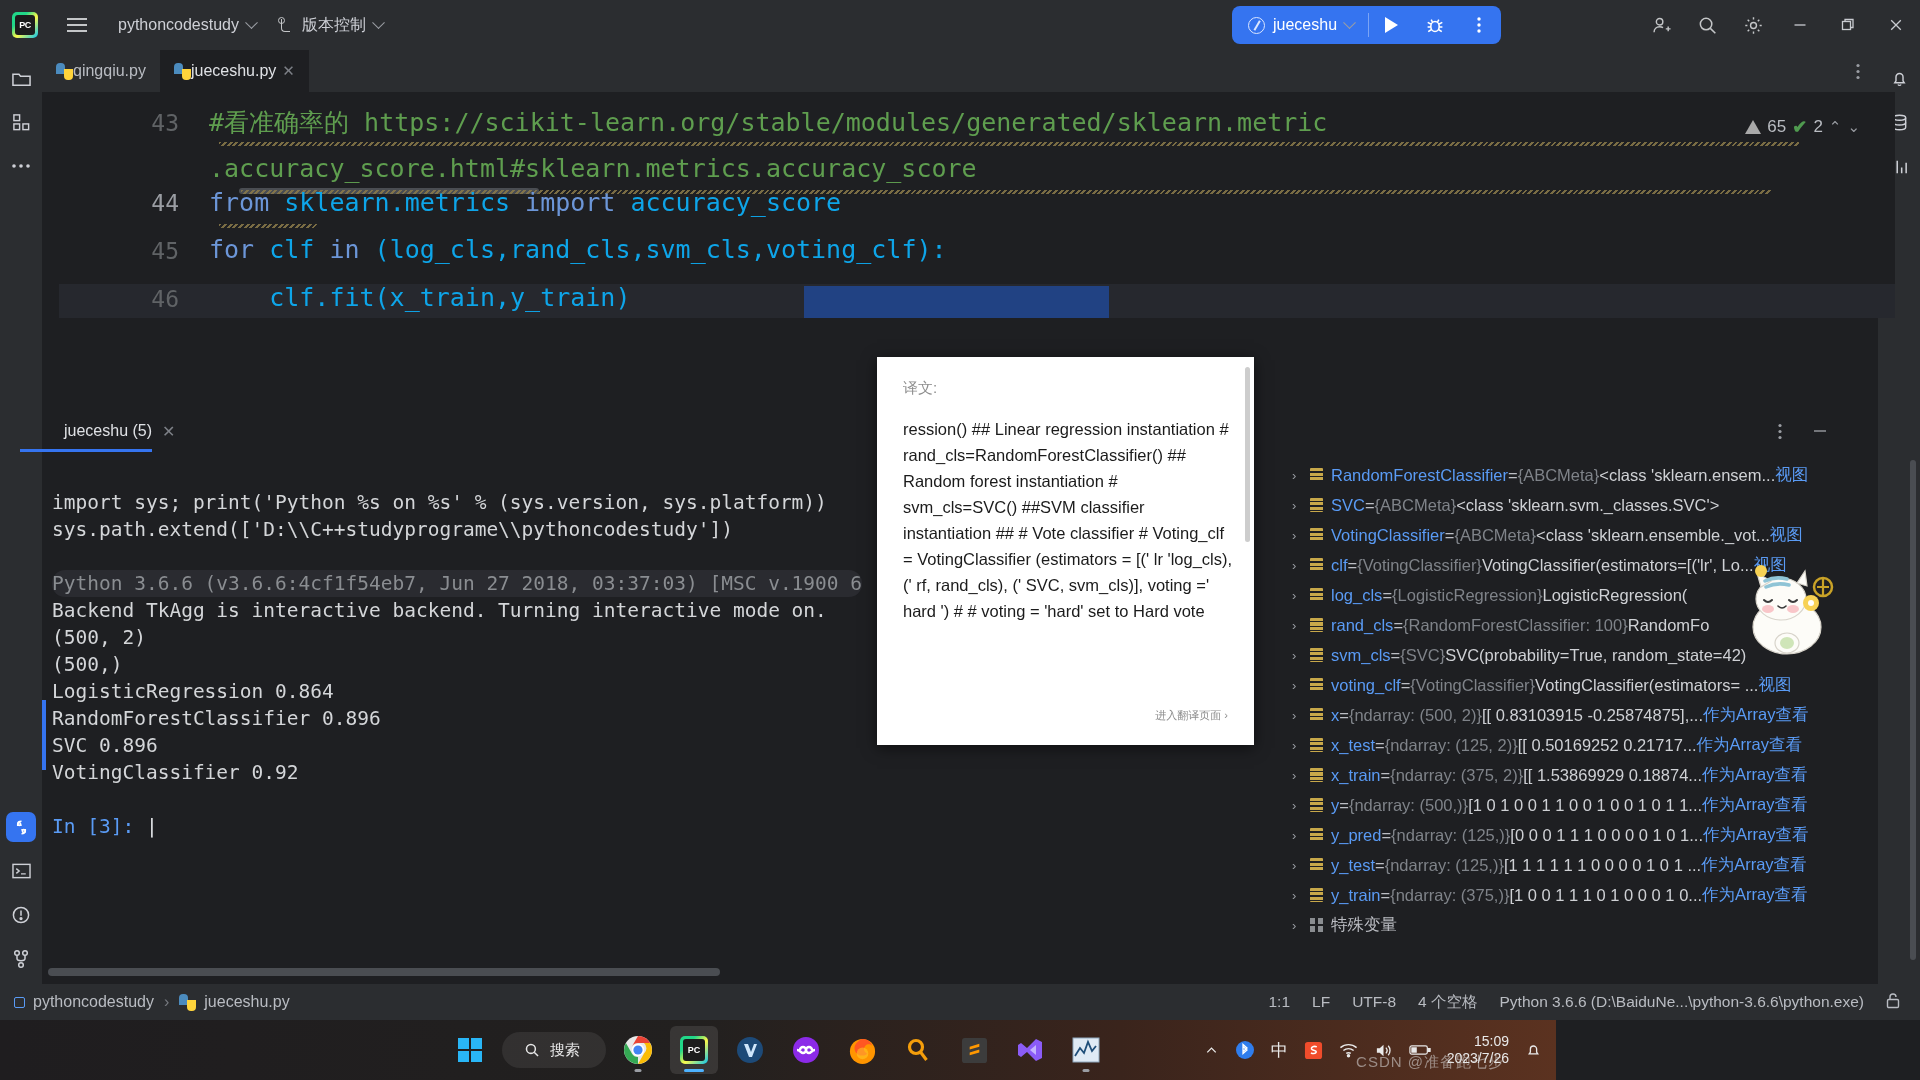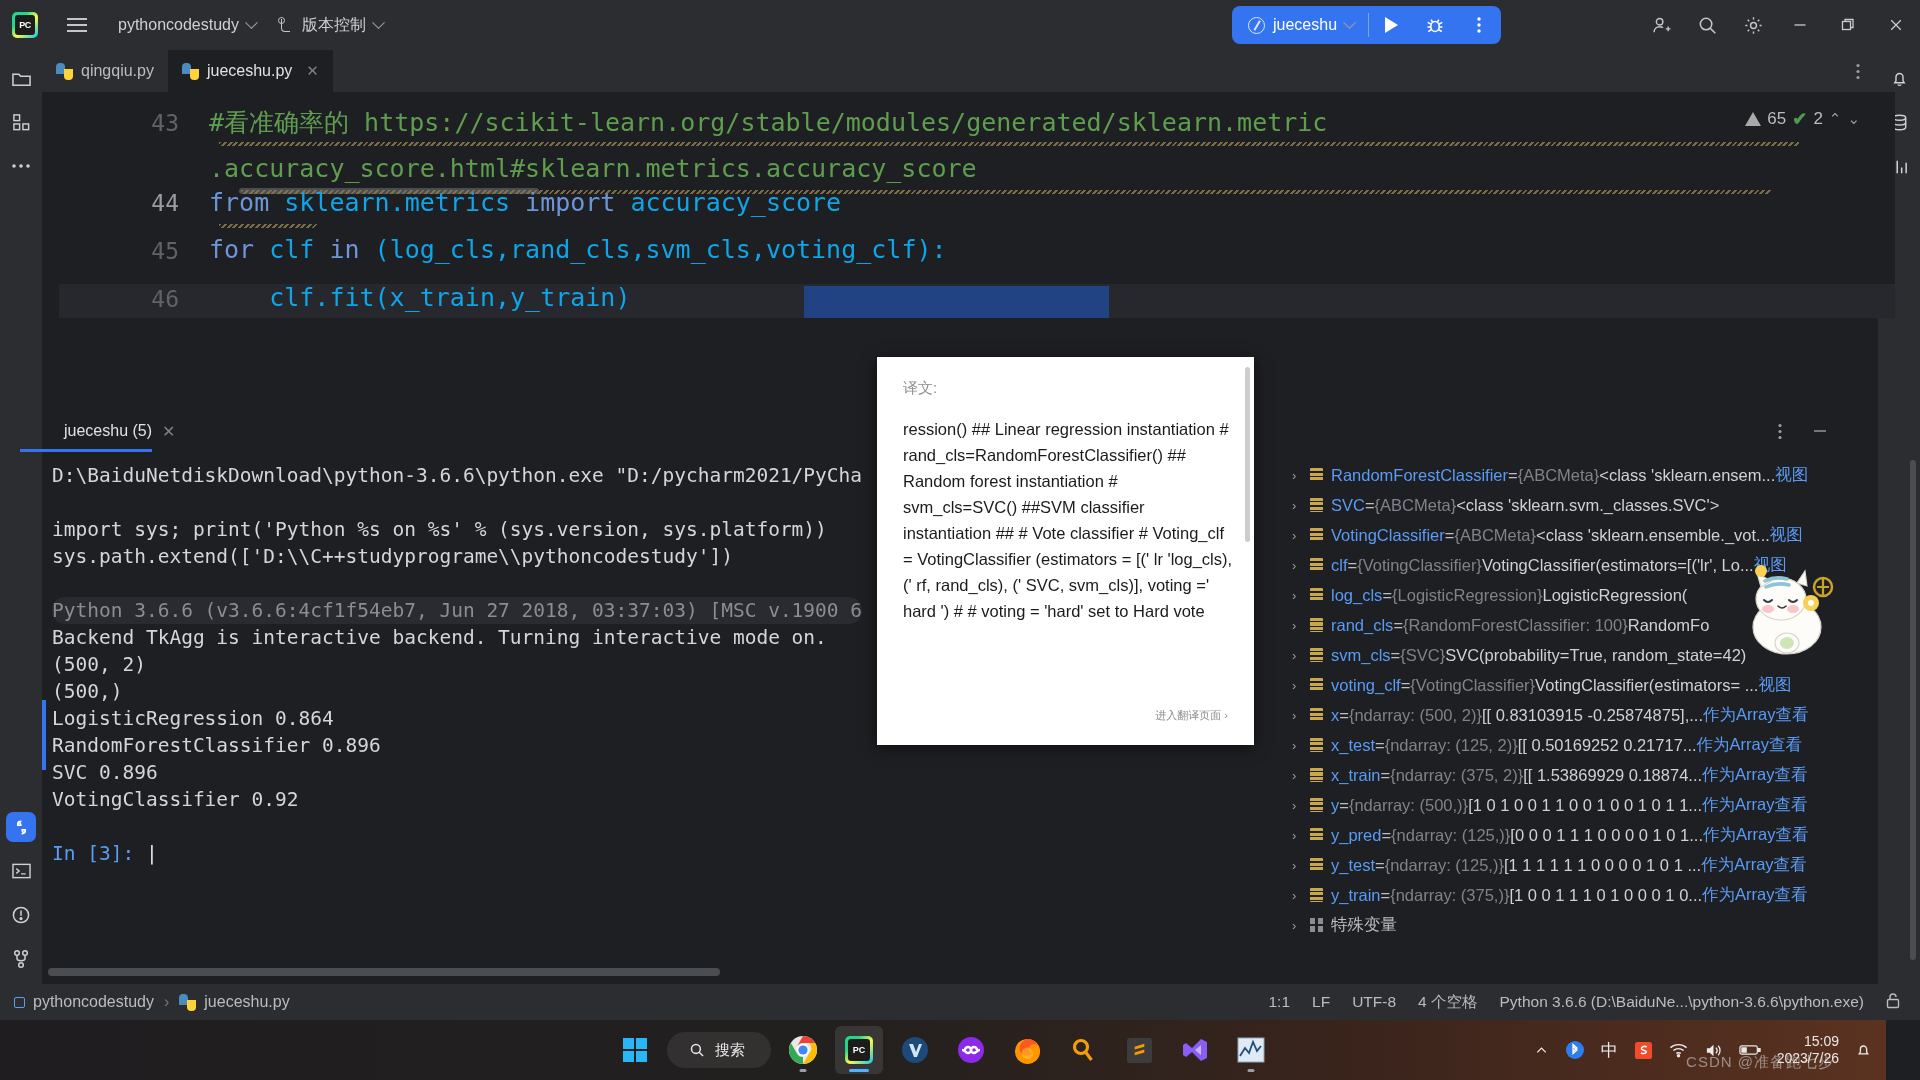--- a/index.html
+++ b/index.html
@@ -64,21 +64,21 @@
   .rail-active { width: 30px; height: 30px; border-radius: 7px; background: #3574f0;
     display:flex;align-items:center;justify-content:center; }
 
   
   .rrail { position: absolute; right: 0; top: 50px; width: 42px; height: 941px;
     background: #2b2d30; display:flex; flex-direction: column; align-items:center; }
 
   
   .tabbar { position: absolute; left: 42px; top: 50px; width: 1836px; height: 42px;
     background: #2b2d30; display:flex; align-items: flex-end; }
-  .tab { height: 42px; display: flex; align-items: center; gap: 8px; padding: 0 14px;
+  .tab { height: 42px; display: flex; align-items: center; padding: 0 14px;
     font-size: 16px; color: #b9bcc2; cursor: pointer; }
   .tab.active { background: #1e1f22; color: #dfe1e5; }
   .tab .x { color: #7d8087; font-size: 15px; margin-left: 6px; }
   .pysnake { width:17px;height:17px;position:relative;flex:none;}
   .pysnake::before{content:"";position:absolute;left:0;top:0;width:9px;height:11px;border-radius:4px 4px 0 0;background:#4b8bbe;}
   .pysnake::after{content:"";position:absolute;right:0;bottom:0;width:9px;height:11px;border-radius:0 0 4px 4px;background:#ffd43b;}
   .tabbar-more { margin-left:auto; width:40px;height:42px;display:flex;align-items:center;justify-content:center;color:#9a9da3;cursor:pointer;}
 
   
   .editor { position: absolute; left: 59px; top: 92px; width: 1836px; height: 226px;
@@ -87,21 +87,21 @@
     color: #606366; font-family: "DejaVu Sans Mono", monospace; font-size: 23px; }
   .code-line { position: absolute; left: 150px; font-family: "DejaVu Sans Mono", monospace;
     font-size: 25px; white-space: pre; letter-spacing: 0px; }
   .c-comment { color: #5f9e4f; }
   .c-kw { color: #6c96d8; }
   .c-txt { color: #0ea5e9; }
   .ln-hl { position:absolute; left:0; width: 1836px; height: 48px; background: #26282e; }
   .sel-hl { position:absolute; background: #214283; height: 37px; }
   .squiggle { position:absolute; height:4px;
     background: repeating-linear-gradient(135deg,#8a7a4a 0 2px, transparent 2px 4px); opacity:.85; }
-  .warn-badge { position: absolute; right: 60px; top: 108px; display: flex; align-items: center;
+  .warn-badge { position: absolute; right: 60px; top: 116px; display: flex; align-items: center;
     gap: 6px; font-size: 17px; color: #b9bcc2; }
   .warn-tri { width:0;height:0;border-left:8px solid transparent;border-right:8px solid transparent;
     border-bottom:14px solid #a9a9a9; position:relative;}
   .ok-check { color: #4f9a4f; font-size: 18px; font-weight: bold; }
   .mini-chev { color:#9a9da3; font-size: 15px; }
   .scroll-pill { position:absolute; left: 180px; top: 96px; width: 300px; height: 6px;
     background: #4a4d52; border-radius: 3px; }
 
   
   .console-hdr { position:absolute; left: 42px; top: 408px; width: 1240px; height: 46px;
@@ -157,21 +157,21 @@
   
   .breadcrumb { position: absolute; left: 0; top: 984px; width: 1920px; height: 36px;
     background: #2b2d30; display: flex; align-items: center; font-size: 16px; color: #b9bcc2; }
   .bc-sq { width:11px;height:11px;border:1.8px solid #5a9bf5; margin: 0 8px 0 14px; border-radius:2px; flex:none;}
   .bc-sep { margin: 0 10px; color: #76797f; }
   .status-right { position: absolute; right: 0; top: 984px; height: 36px; display:flex;
     align-items:center; font-size: 15.5px; color: #b9bcc2; gap: 22px; padding-right: 20px; }
   .status-right span { cursor: pointer; }
 
   
-  .taskbar { position: absolute; left: 0; bottom: 0; width: 1886px; height: 60px;
+  .taskbar { position: absolute; left: 0; bottom: 0; width: 1556px; height: 60px;
     background: linear-gradient(90deg,#1f1d1f 0%,#22201f 45%,#3a241c 72%,#5b3220 100%); }
   .tb-center { position:absolute; left: 50%; transform: translateX(-50%); top: 0; height: 60px;
     display:flex; align-items:center; gap: 8px; }
   .tbi { width: 48px; height: 48px; display:flex; align-items:center; justify-content:center;
     position: relative; border-radius: 6px; cursor: pointer; }
   .tbi.sel { background: rgba(255,255,255,.10); }
   .tbi .dot { position:absolute; bottom: 2px; left: 50%; transform: translateX(-50%);
     width: 7px; height: 3px; border-radius: 2px; background: #9a9da3; }
   .tbi .dot.active { width: 20px; background: #4db2ff; }
   .win-logo { width: 24px; height: 24px;
@@ -422,21 +422,20 @@
         </svg>
     </div>
     <div class="ct-ico">
       <svg width="16" height="12" viewBox="0 0 16 12" stroke="#9a9da3" stroke-width="1.4">
           <path d="M2 6h12"></path>
         </svg>
     </div>
   </div>
 
   <div class="console" id="console-out">
-      <div class="cline">D:\BaiduNetdiskDownload\python-3.6.6\python.exe "D:/pycharm2021/PyCha</div>
       <div class="cline"></div>
       <div class="cline">import sys; print('Python %s on %s' % (sys.version, sys.platform))</div>
       <div class="cline">sys.path.extend(['D:\\C++studyprograme\\pythoncodestudy'])</div>
       <div class="cline"></div>
       <div class="cline"><span class="c-dim">Python 3.6.6 (v3.6.6:4cf1f54eb7, Jun 27 2018, 03:37:03) [MSC v.1900 6</span></div>
       <div class="cline">Backend TkAgg is interactive backend. Turning interactive mode on.</div>
       <div class="cline">(500, 2)</div>
       <div class="cline">(500,)</div>
       <div class="cline">LogisticRegression 0.864</div>
       <div class="cline">RandomForestClassifier 0.896</div>

